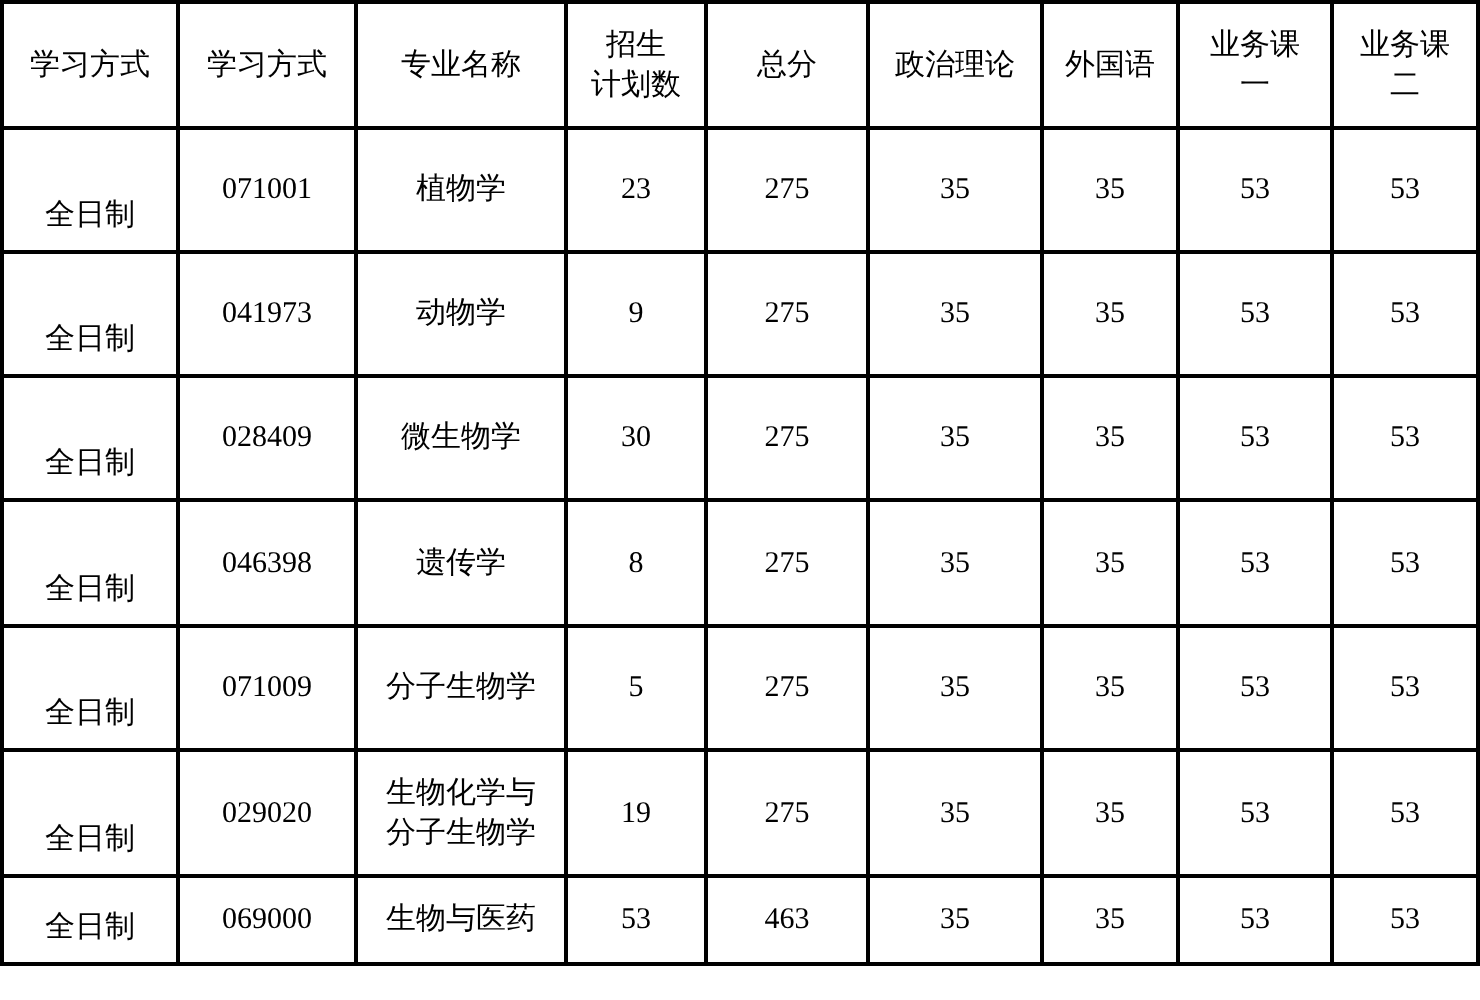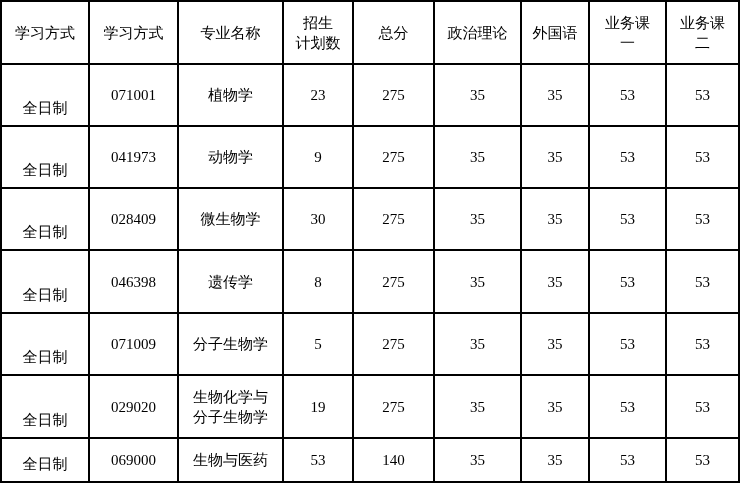--- a/index.html
+++ b/index.html
@@ -140,21 +140,21 @@
           <td class="value-cell">35</td>
           <td class="value-cell">35</td>
           <td class="value-cell">53</td>
           <td class="value-cell">53</td>
         </tr>
         <tr style="height: 44px;">
           <td class="mode-cell">全日制</td>
           <td class="value-cell">069000</td>
           <td class="value-cell">生物与医药</td>
           <td class="value-cell">53</td>
-          <td class="value-cell">140</td>
+          <td class="value-cell">463</td>
           <td class="value-cell">35</td>
           <td class="value-cell">35</td>
           <td class="value-cell">53</td>
           <td class="value-cell">53</td>
         </tr>
       </tbody>
   </table>
 </div>
 
 </body></html>

